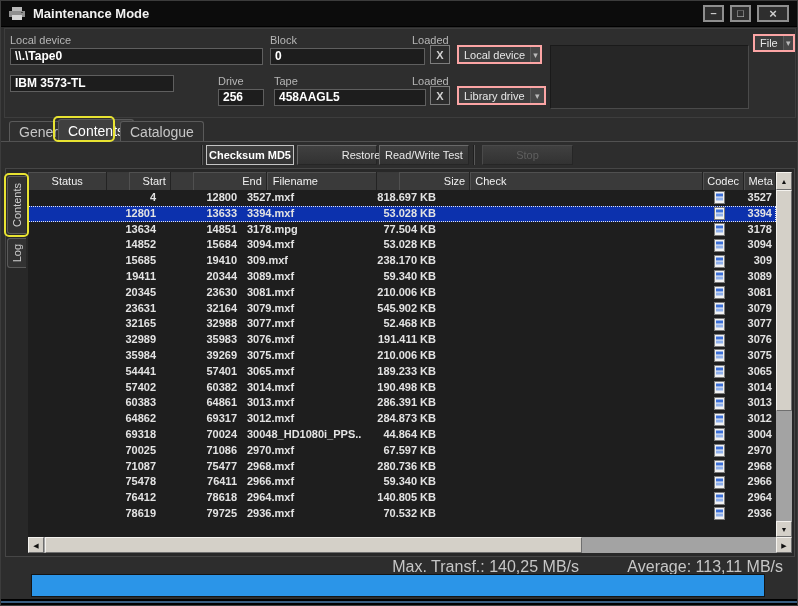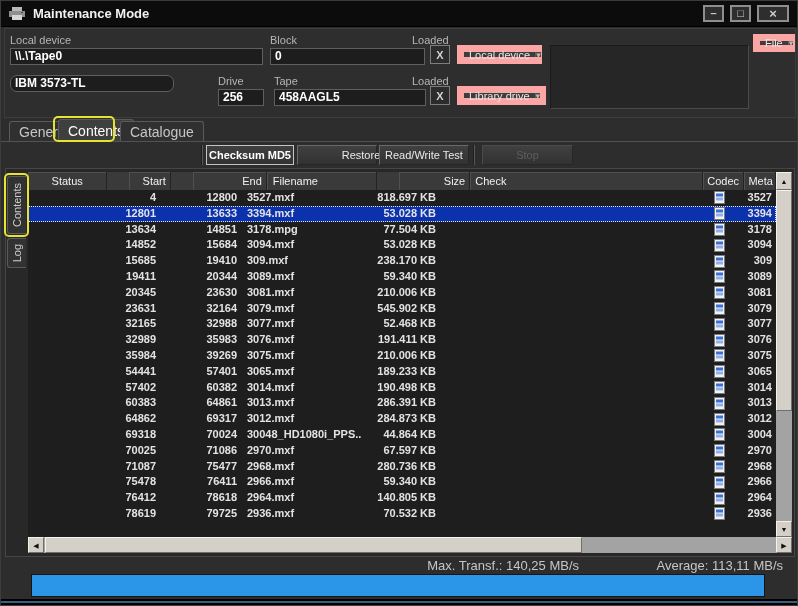--- a/index.html
+++ b/index.html
@@ -18,21 +18,21 @@
     font-size:11px;font-weight:bold;display:flex;align-items:center;justify-content:center;line-height:1;}
   .winbtn.close{width:32px;font-size:13px;}
   
   .device-panel{position:absolute;left:3px;top:27px;width:792px;height:90px;background:#2e2e2e;border:1px solid #3d3d3d;}
   .fld{position:absolute;}
   .fld-label{display:block;color:#b6b6b6;font-size:11px;margin-bottom:2px;}
   .fld-input{display:block;height:17px;background:#1d1d1d;border:1px solid #5f5f5f;color:#fff;
     font-size:12px;font-weight:bold;line-height:15px;padding:0 4px;white-space:nowrap;overflow:hidden;}
   .clear-btn{position:absolute;width:20px;height:19px;background:#2c2c2c;border:1px solid #7d7d7d;
     color:#d2d2d2;font-size:11px;font-weight:bold;display:flex;align-items:center;justify-content:center;}
-  .combo{position:absolute;height:19px;background:#3d3d3d;border:7px solid #fca5a5;display:flex;align-items:center;}
+  .combo{position:absolute;height:19px;background:#3d3d3d;border:2px solid #fca5a5;display:flex;align-items:center;}
   .combo-label{flex:1;color:#e6e6e6;font-size:11px;padding:0 5px;white-space:nowrap;}
   .combo-arrow{width:15px;height:100%;border-left:1px solid #5a5a5a;background:#474747;color:#b9b9b9;
     font-size:9px;display:flex;align-items:center;justify-content:center;}
   .recessed{position:absolute;background:#262626;border:1px solid #1a1a1a;border-bottom-color:#4a4a4a;border-right-color:#4a4a4a;}
   
   .tabs-row{position:absolute;left:0;top:117px;width:100%;height:24px;border-bottom:1px solid #525252;}
   .tab{position:absolute;bottom:0;height:20px;background:#303030;border:1px solid #5a5a5a;border-bottom:none;
     border-radius:3px 3px 0 0;color:#c6c6c6;font-size:14px;padding:0 9px;display:flex;align-items:center;margin-top:40px;}
   .tab.active{background:#3f3f3f;color:#fff;height:22px;}
   .hl-box{position:absolute;border:2px solid var(--accent);border-radius:5px;pointer-events:none;z-index:5;}
@@ -74,21 +74,21 @@
   .vscroll .up{position:absolute;right:0;top:-18px;width:16px;height:18px;}
   .vscroll .thumb{position:absolute;left:0;top:0;width:16px;height:221px;background:#d4d0c8;
     border:1px solid;border-color:#f4f2ee #6f6f6f #6f6f6f #f4f2ee;}
   .vscroll .down{position:absolute;left:0;bottom:0;width:16px;height:16px;}
   .hscroll{position:absolute;left:0;bottom:0;width:764px;height:16px;background:#a3a3a3;}
   .hscroll .left{position:absolute;left:0;top:0;width:16px;height:16px;}
   .hscroll .thumb{position:absolute;left:17px;top:0;width:537px;height:16px;background:#d4d0c8;
     border:1px solid;border-color:#f4f2ee #6f6f6f #6f6f6f #f4f2ee;}
   .hscroll .right{position:absolute;right:0;top:0;width:16px;height:16px;}
   
-  .statusline{position:absolute;top:557px;font-size:13px;color:#c6c6c6;}
+  .statusline{position:absolute;top:557px;font-size:16px;color:#c6c6c6;}
   .progress{position:absolute;left:30px;top:573px;width:734px;height:23px;background:#1c1c1c;border:1px solid #141414;}
   .progress-fill{height:100%;background:var(--progress);}
   .bottom-edge{position:absolute;left:0;bottom:0;width:100%;height:6px;background:#000;}
   .bottom-edge .blue-line{position:absolute;left:0;top:2px;width:100%;height:2px;background:#3a5d80;}
 </style>
 </head>
 <body>
 
 <div class="window">
 
@@ -124,21 +124,21 @@
       <span class="combo-label">Local device</span>
       <span class="combo-arrow">▾</span>
     </div>
     <div class="recessed" style="left:545px;top:16px;width:199px;height:64px;"></div>
     <div class="combo" style="left:748px;top:5px;width:42px;height:18px;">
       <span class="combo-label">File</span>
       <span class="combo-arrow">▾</span>
     </div>
 
     <div class="fld" style="left:5px;top:46px;width:200px;">
-      <span class="fld-input" style="width:164px;border-radius:7px;">IBM 3573-TL</span>
+      <span class="fld-input" style="width:164px;">IBM 3573-TL</span>
     </div>
     <div class="fld" style="left:213px;top:46px;width:46px;">
       <span class="fld-label">Drive</span>
       <span class="fld-input" style="width:46px;">256</span>
     </div>
     <div class="fld" style="left:269px;top:46px;width:152px;">
       <span class="fld-label">Tape</span>
       <span class="fld-input" style="width:152px;">458AAGL5</span>
     </div>
     <span class="fld-label" style="position:absolute;left:407px;top:46px;">Loaded</span>

